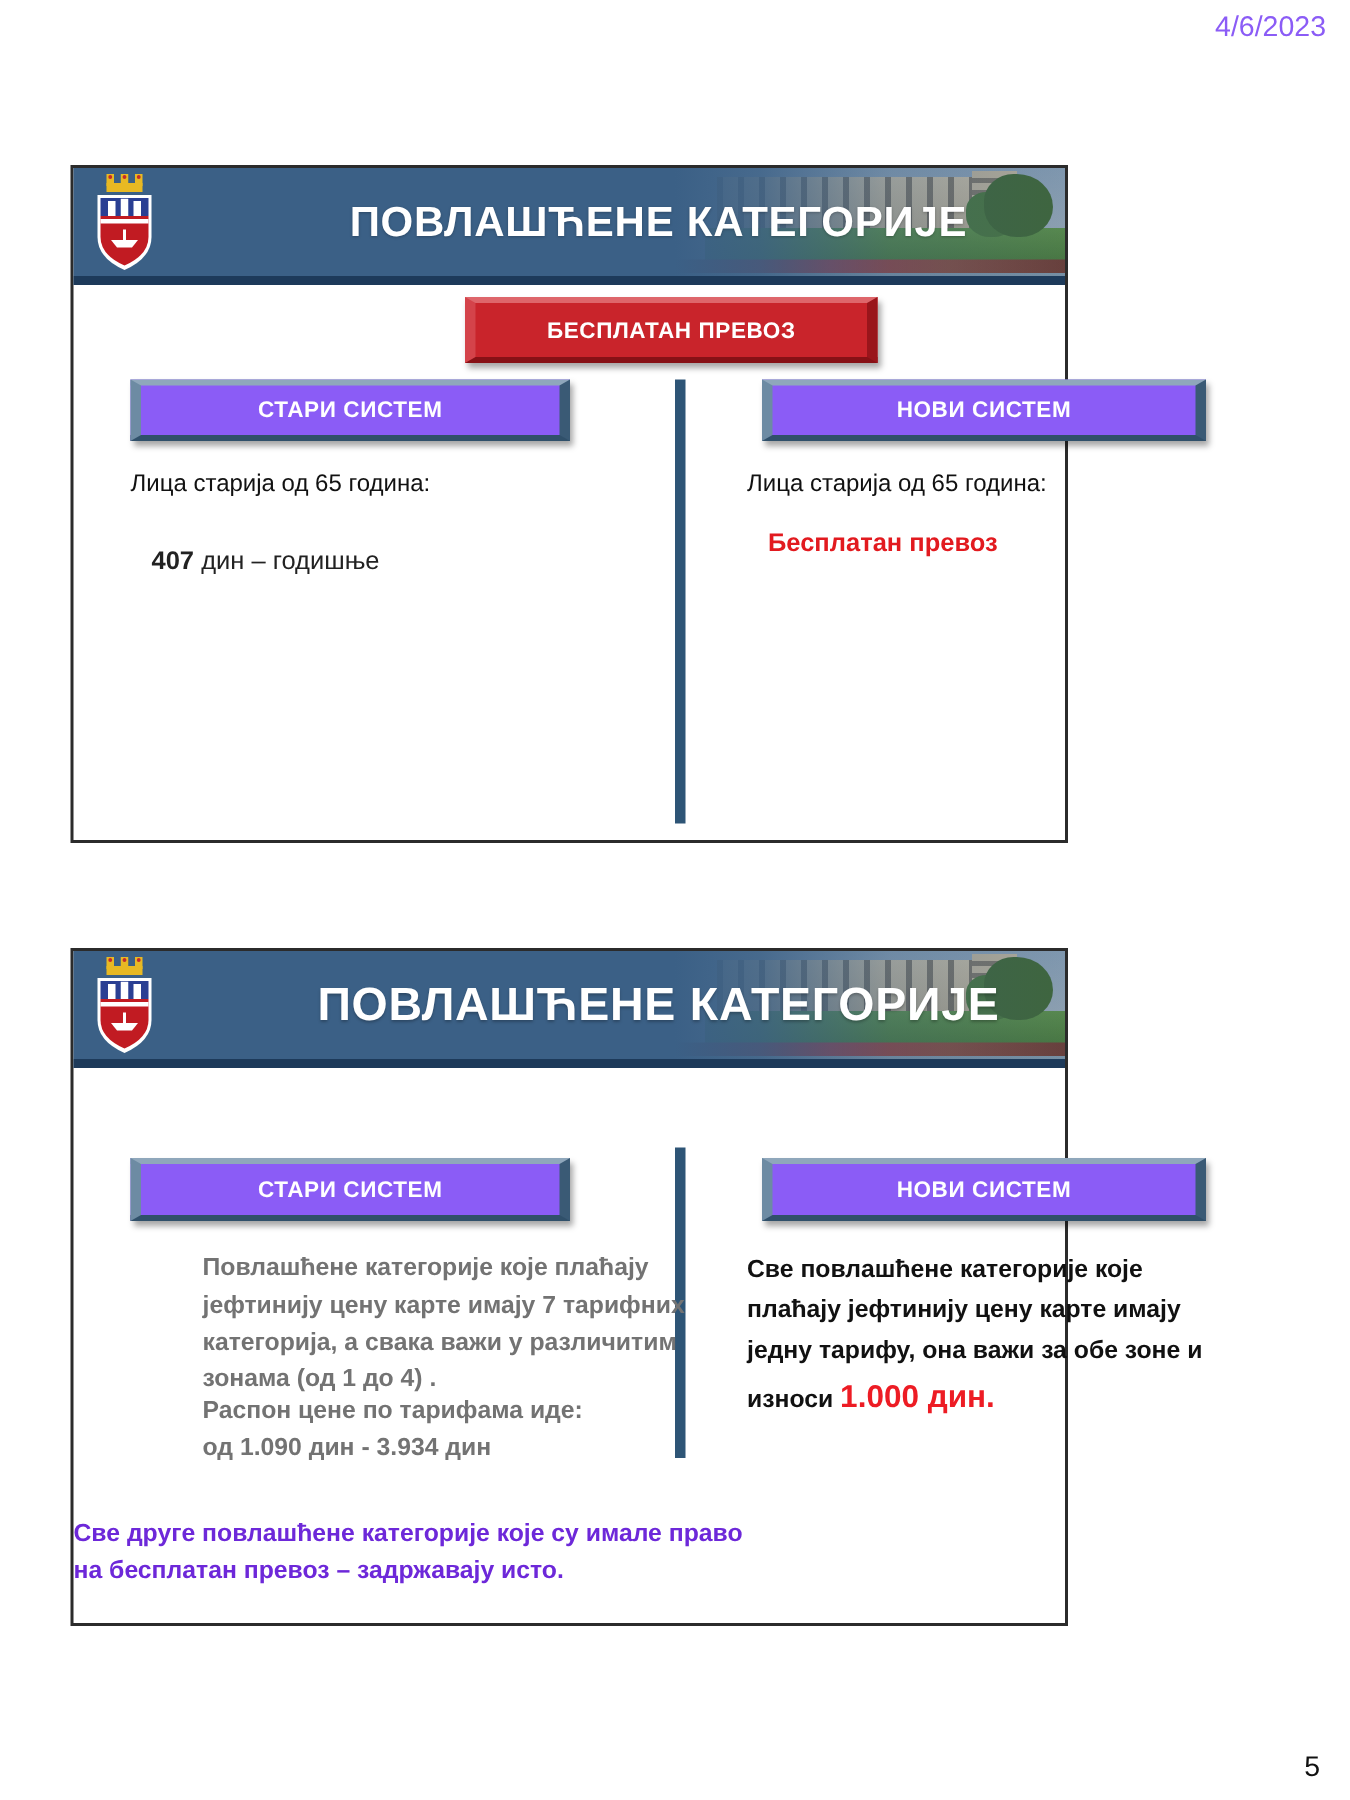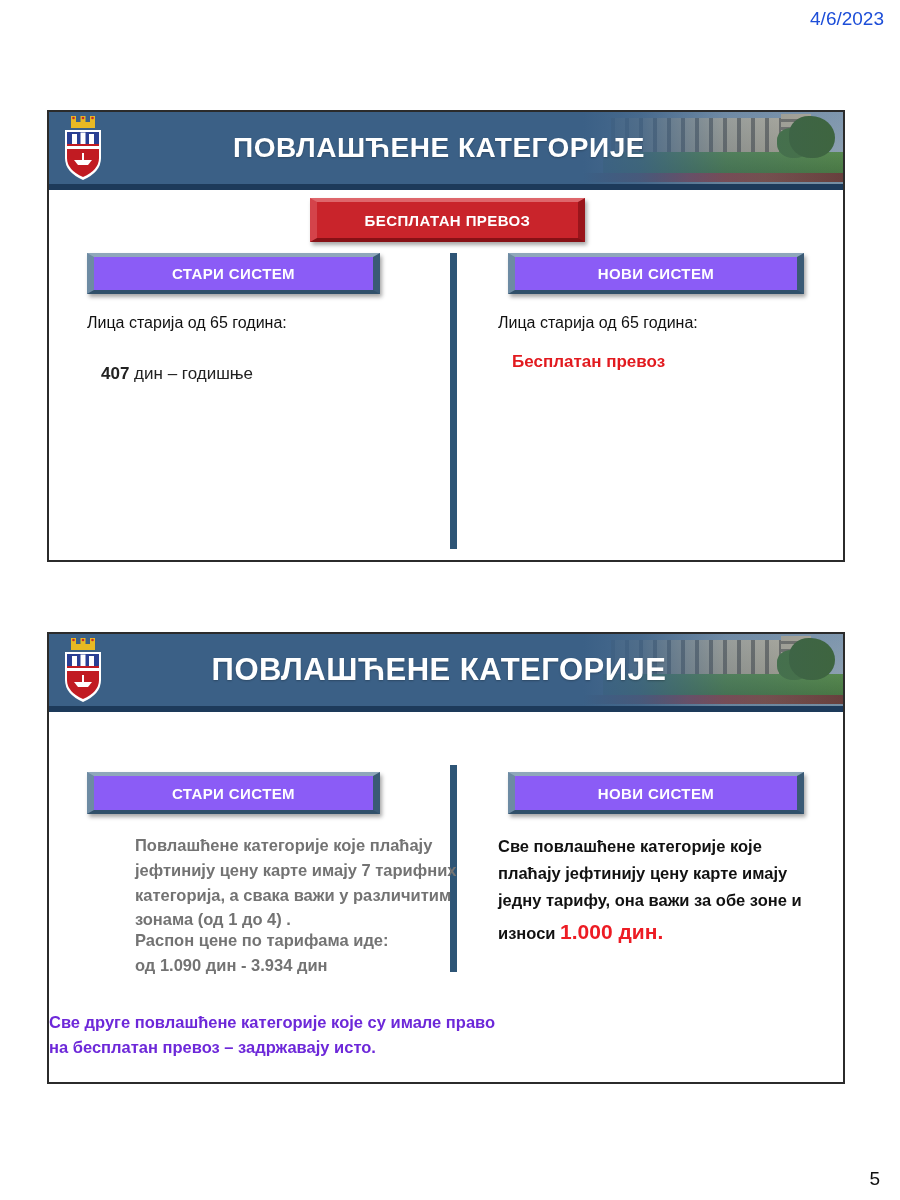--- a/index.html
+++ b/index.html
@@ -6,28 +6,28 @@
   html,body { width:900px; height:1200px; }
   body {
     font-family: "Liberation Sans", sans-serif;
     background:#ffffff;
     position:relative;
     overflow:hidden;
     color:#1a1a1a;
   }
   .date {
     position:absolute; top:8px; right:16px;
-    font-size:19px; color:#1d4ed8;margin-left:36px;
+    font-size:19px; color:#8b5cf6;margin-left:36px;
   }
   .page-number {
     position:absolute; bottom:10px; right:20px;
     font-size:19px; color:#111;
   }
   .slide {
-    position:absolute; left:47px; width:798px; height:452px;
+    position:absolute; left:47px; width:665px; height:452px;
     background:#fff; border:2px solid #2b2b2b;
   }
   #slide1 { top:110px; }
   #slide2 { top:632px; }
 
   
   .slide-header {
     position:absolute; top:0; left:0; right:0; height:78px;
     background:#3b6086; overflow:hidden;
   }

